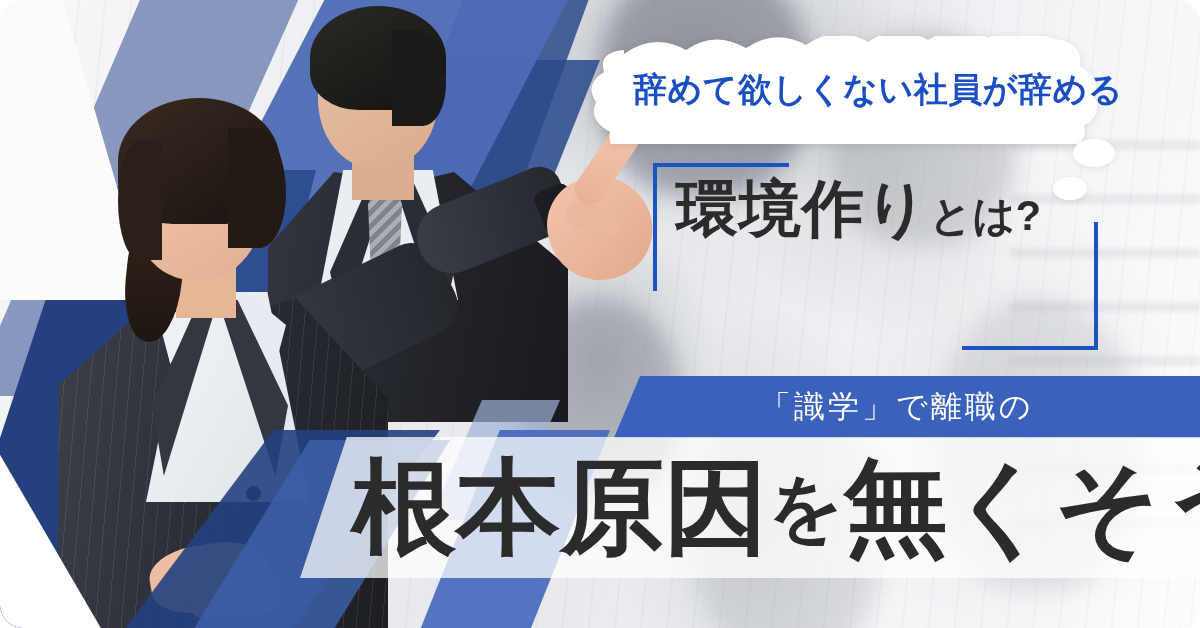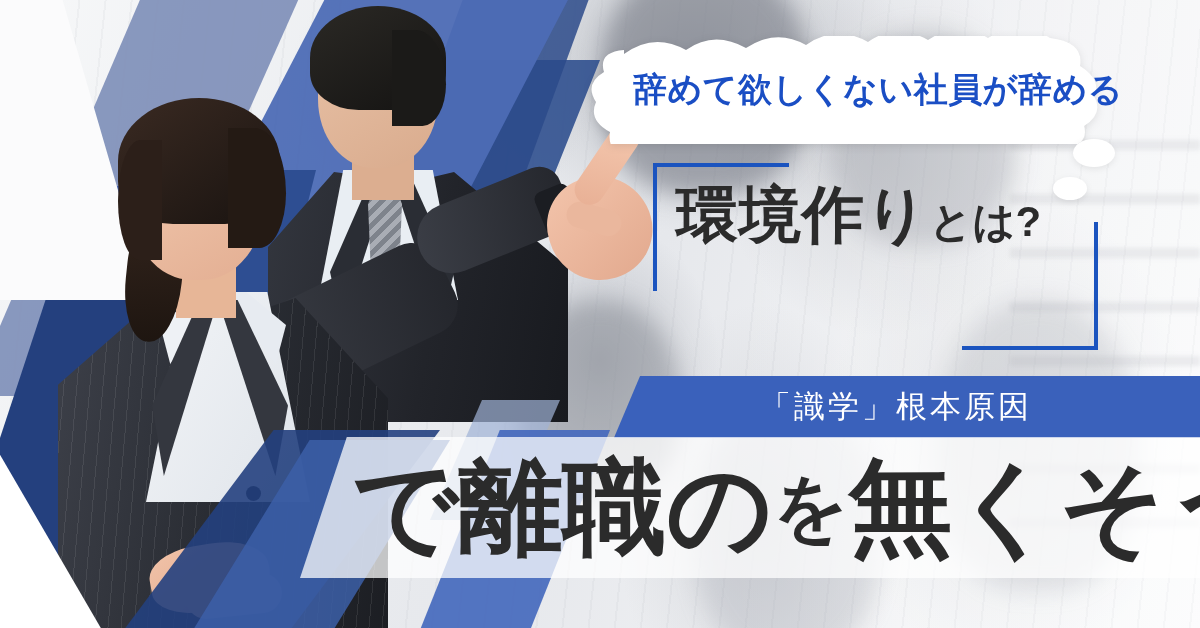--- a/index.html
+++ b/index.html
@@ -7,20 +7,21 @@
   body {
     font-family:"Liberation Sans","DejaVu Sans",sans-serif;
     background:#ffffff;
   }
   #banner {
     position:relative;
     width:1200px;
     height:628px;
     overflow:hidden;
     background:#f2f3f5;
+    border-radius:23px;
   }
 
   
   .photo-bg {
     position:absolute; inset:0;
     background:
       radial-gradient(ellipse 300px 240px at 690px 60px, rgba(120,125,135,.42), rgba(120,125,135,0) 72%),
       radial-gradient(ellipse 170px 200px at 600px 360px, rgba(130,134,144,.40), rgba(130,134,144,0) 70%),
       radial-gradient(ellipse 230px 260px at 880px 150px, rgba(150,153,160,.30), rgba(150,153,160,0) 72%),
       radial-gradient(ellipse 250px 330px at 1010px 430px, rgba(165,168,175,.26), rgba(165,168,175,0) 72%),
@@ -190,21 +191,21 @@
   .br-tl::after { content:""; position:absolute; left:0; top:0; width:4px; height:100%; background:#1b54bf; }
   .br-br { position:absolute; left:962px; top:222px; width:136px; height:128px; }
   .br-br::before{ content:""; position:absolute; left:0; bottom:0; width:100%; height:4px; background:#1b54bf; }
   .br-br::after { content:""; position:absolute; right:0; top:0; width:4px; height:100%; background:#1b54bf; }
 
   .headline {
     position:absolute; left:676px; top:172px; width:420px;
     color:#2b2b2b; font-weight:bold; line-height:1.0;
   }
   .hl-line1 { font-size:62px; letter-spacing:1px; }
-  .hl-line2 { font-size:62px; letter-spacing:1px; margin-top:12px; white-space:nowrap; }
+  .hl-line2 { font-size:62px; letter-spacing:1px; margin-top:6px; white-space:nowrap; }
   .hl-suffix { font-size:42px; letter-spacing:0px; }
 
   
   .subbanner {
     position:absolute; left:592px; top:376px; width:608px; height:62px;
     background:#3a61bb;
     clip-path:polygon(7.9% 0%, 100% 0%, 100% 100%, 3.6% 100%);
   }
   .subbanner span {
     position:absolute; left:168px; top:50%; transform:translateY(-50%);
@@ -307,23 +308,23 @@
   <div class="br-tl"></div>
   <div class="br-br"></div>
 
   <div class="headline">
     <div class="hl-line2">
       <span>環境作り</span><span class="hl-suffix">とは?</span>
     </div>
   </div>
 
   <div class="subbanner">
-    <span>「識学」根本原因</span>
+    <span>「識学」で離職の</span>
   </div>
 
   <div class="bigband"></div>
   <div class="bigtext">
-    <span>で離職の</span>
+    <span>根本原因</span>
       <span class="bt-small">を</span>
       <span>無くそう</span>
   </div>
 
 </div>
 
 </body></html>

